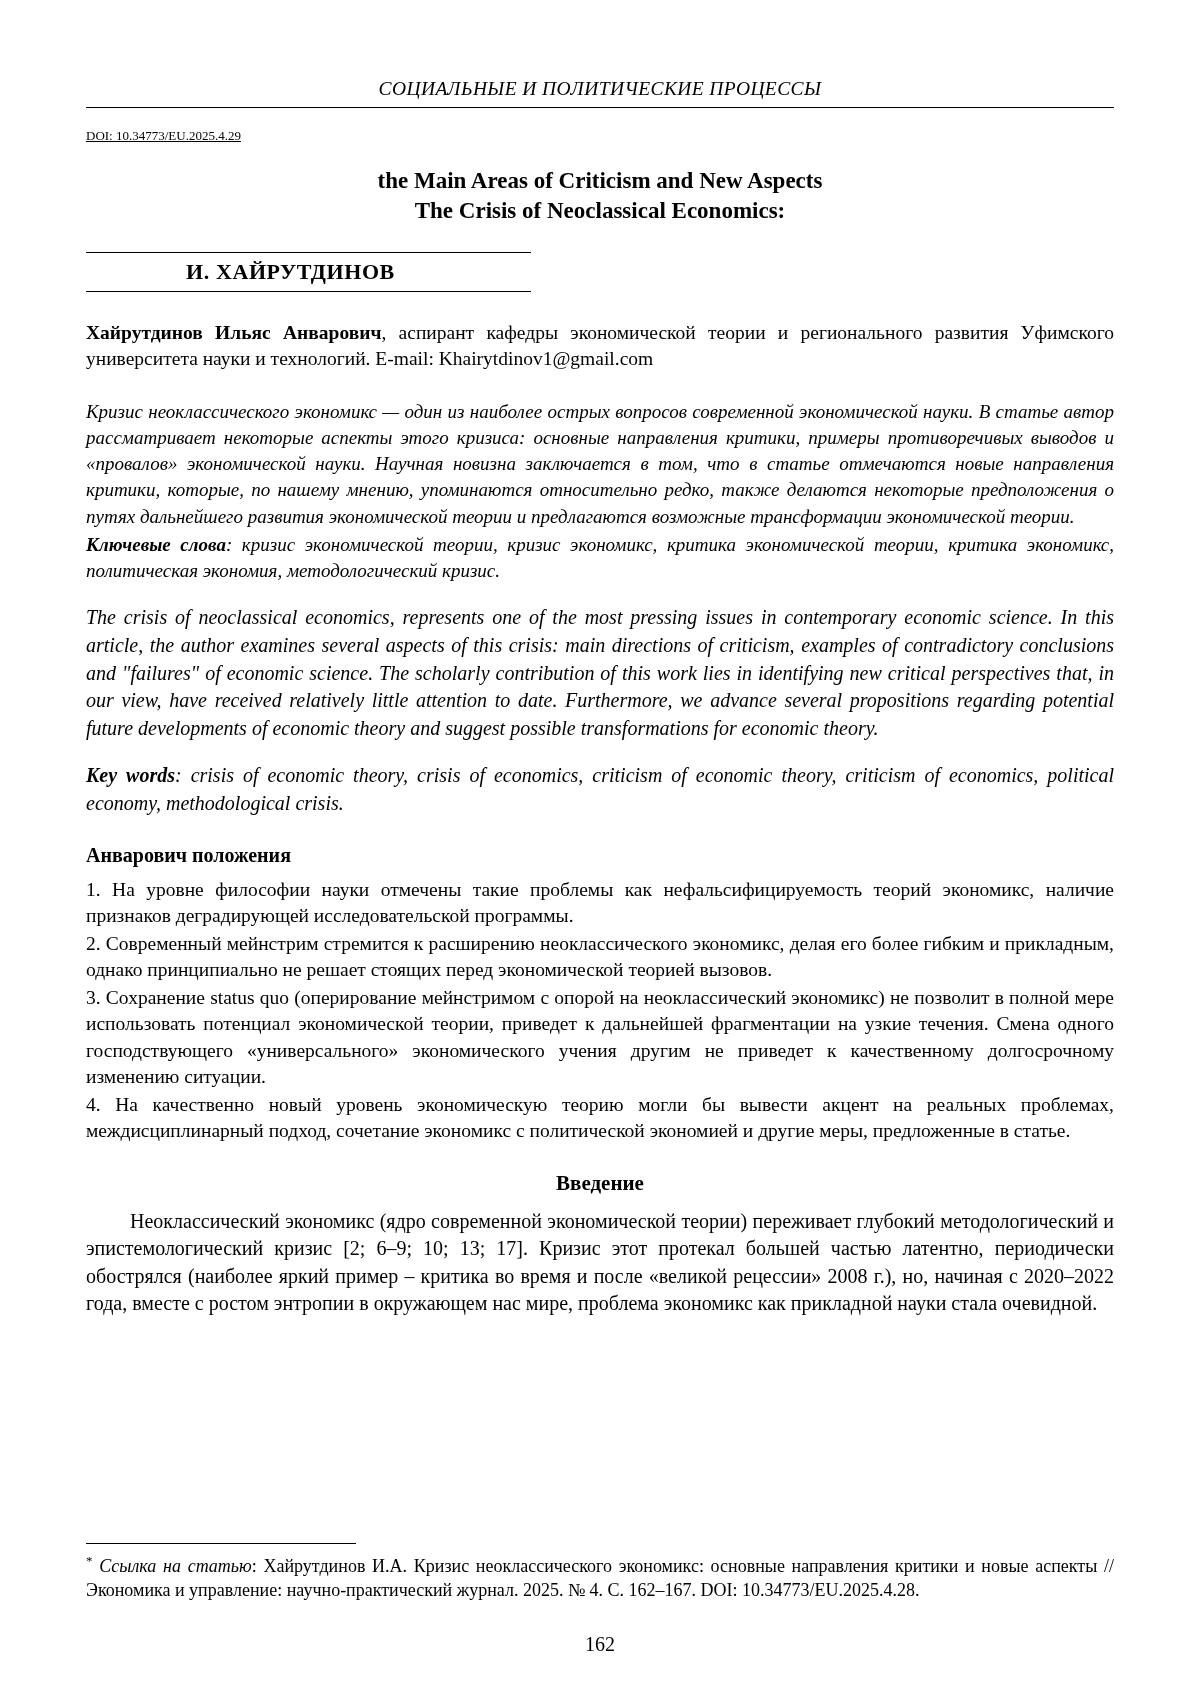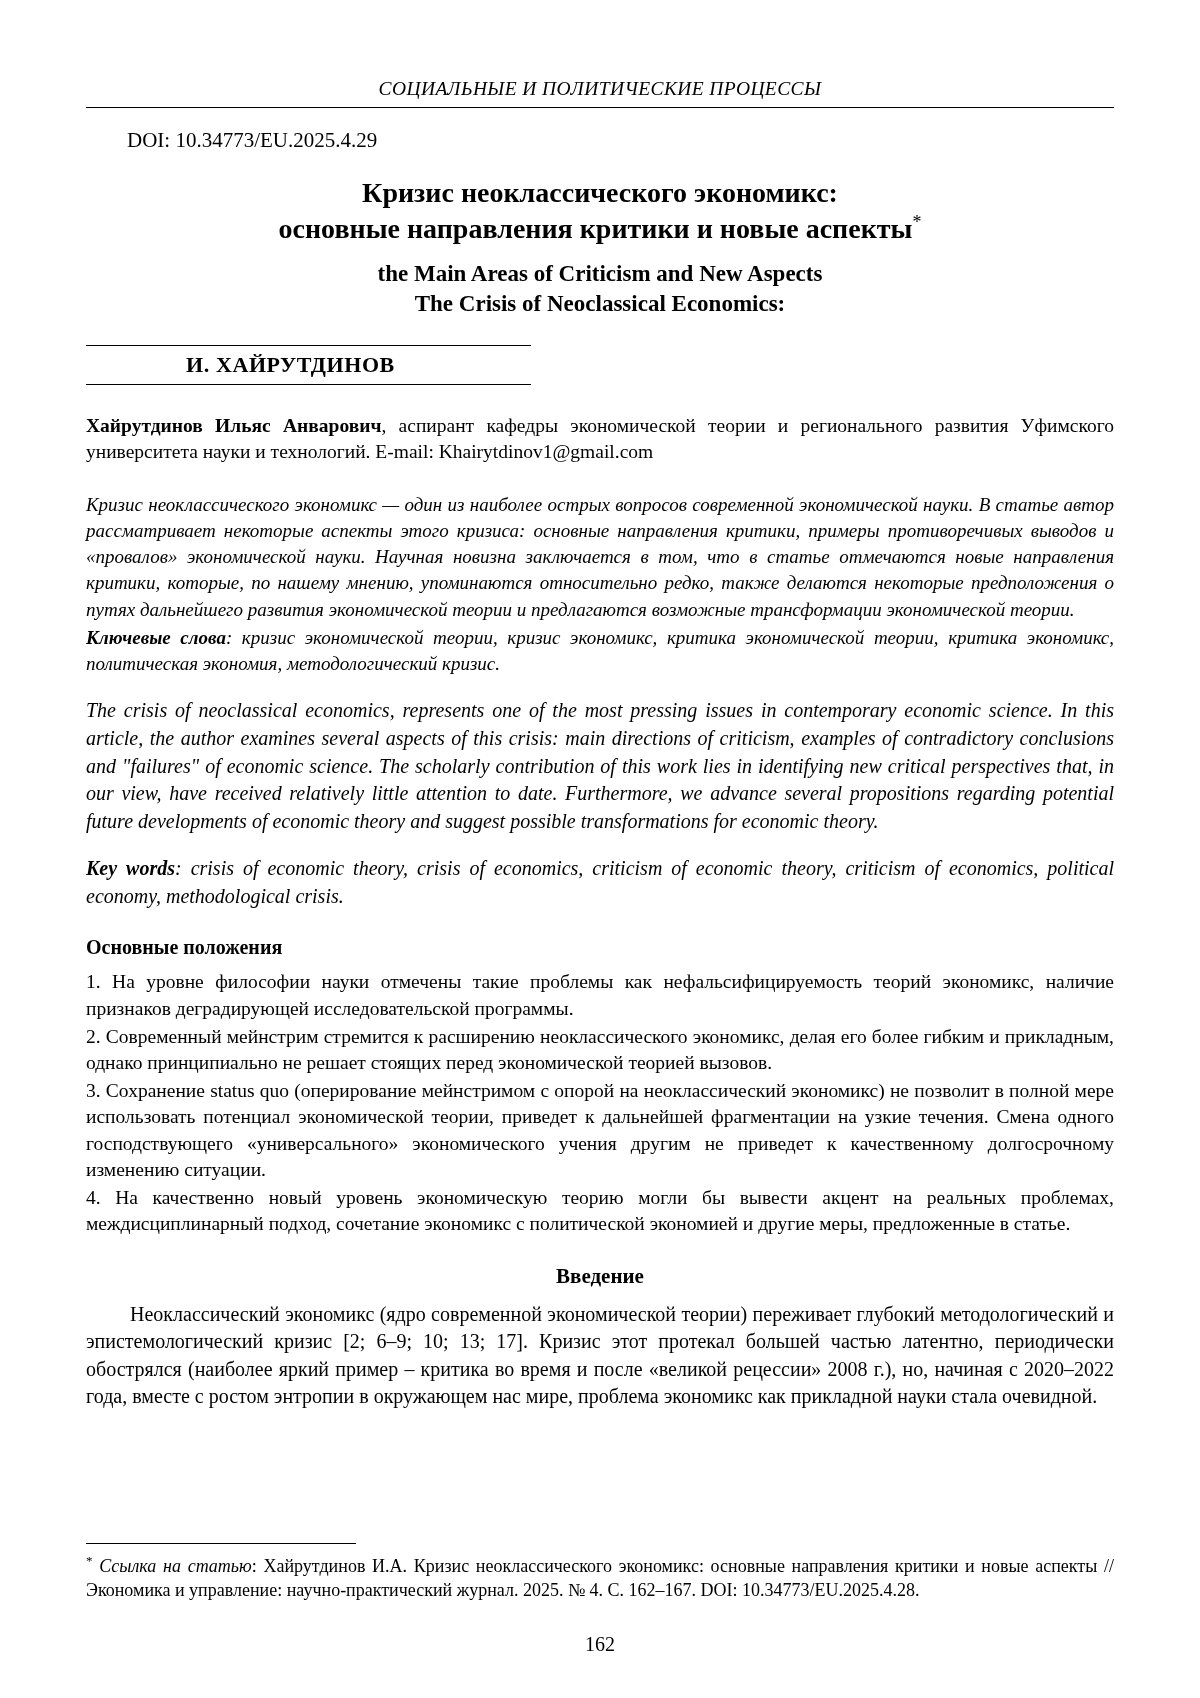--- a/index.html
+++ b/index.html
@@ -23,23 +23,23 @@
   .running-head {
     text-align: center;
     font-style: italic;
     font-size: 19.5px;
     letter-spacing: 0.4px;
     padding-bottom: 7px;
     border-bottom: 1.6px solid #000;
     margin-bottom: 20px;
   }
   .doi {
-    font-size: 21px;
+    font-size: 13px;
+    text-decoration: underline;
     margin-bottom: 22px;
-    margin-left: 41px;
   }
   .title-ru {
     text-align: center;
     font-weight: bold;
     font-size: 28px;
     line-height: 1.28;
     margin: 0 30px 6px 30px;
   }
   .title-ru .star {
     font-size: 18px;
@@ -148,26 +148,20 @@
 </style>
 </head>
 <body>
 
 <div class="page">
 
   <div class="running-head">СОЦИАЛЬНЫЕ И ПОЛИТИЧЕСКИЕ ПРОЦЕССЫ</div>
 
   <div class="doi">DOI: 10.34773/EU.2025.4.29</div>
 
-  <div class="title-ru">
-    <div>Кризис неоклассического экономикс:</div>
-    <div>
-      <span>основные направления критики и новые аспекты</span><span class="star">*</span>
-    </div>
-  </div>
 
   <div class="title-en">
     <div>the Main Areas of Criticism and New Aspects</div>
     <div>The Crisis of Neoclassical Economics:</div>
   </div>
 
   <div class="author-bar">
     <div class="name">И. ХАЙРУТДИНОВ</div>
   </div>
 
@@ -178,21 +172,21 @@
   <div class="abstract">
     <p>Кризис неоклассического экономикс — один из наиболее острых вопросов современной экономической науки. В статье автор рассматривает некоторые аспекты этого кризиса: основные направления критики, примеры противоречивых выводов и «провалов» экономической науки. Научная новизна заключается в том, что в статье отмечаются новые направления критики, которые, по нашему мнению, упоминаются относительно редко, также делаются некоторые предположения о путях дальнейшего развития экономической теории и предлагаются возможные трансформации экономической теории.</p>
     <p class="kw"><b>Ключевые слова</b><span>: кризис экономической теории, кризис экономикс, критика экономической теории, критика экономикс, политическая экономия, методологический кризис.</span></p>
   </div>
 
   <div class="abstract-en">
     <p>The crisis of neoclassical economics, represents one of the most pressing issues in contemporary economic science. In this article, the author examines several aspects of this crisis: main directions of criticism, examples of contradictory conclusions and "failures" of economic science. The scholarly contribution of this work lies in identifying new critical perspectives that, in our view, have received relatively little attention to date. Furthermore, we advance several propositions regarding potential future developments of economic theory and suggest possible transformations for economic theory.</p>
     <p class="kw"><b>Key words</b><span>: crisis of economic theory, crisis of economics, criticism of economic theory, criticism of economics, political economy, methodological crisis.</span></p>
   </div>
 
-  <div class="section-head">Основные положения</div>
+  <div class="section-head">Анварович положения</div>
 
   <div class="points">
     <p>1. На уровне философии науки отмечены такие проблемы как нефальсифицируемость теорий экономикс, наличие признаков деградирующей исследовательской программы.</p>
     <p>2. Современный мейнстрим стремится к расширению неоклассического экономикс, делая его более гибким и прикладным, однако принципиально не решает стоящих перед экономической теорией вызовов.</p>
     <p>3. Сохранение status quo (оперирование мейнстримом с опорой на неоклассический экономикс) не позволит в полной мере использовать потенциал экономической теории, приведет к дальнейшей фрагментации на узкие течения. Смена одного господствующего «универсального» экономического учения другим не приведет к качественному долгосрочному изменению ситуации.</p>
     <p>4. На качественно новый уровень экономическую теорию могли бы вывести акцент на реальных проблемах, междисциплинарный подход, сочетание экономикс с политической экономией и другие меры, предложенные в статье.</p>
   </div>
 
   <div class="center-head">Введение</div>
 

